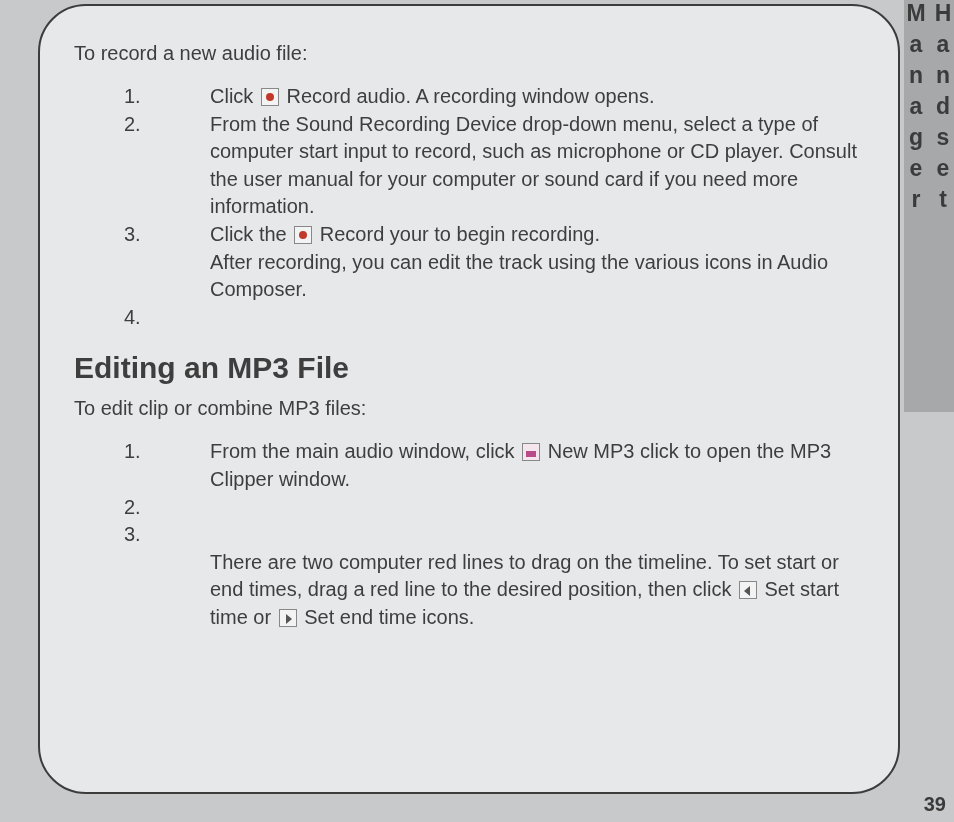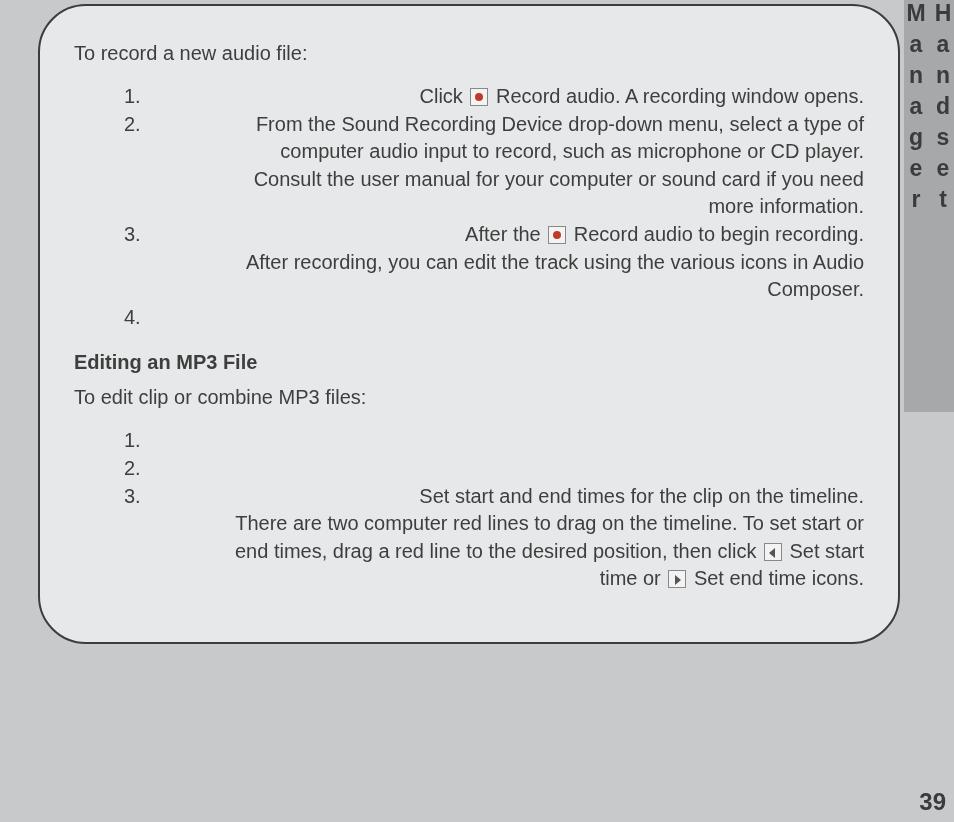--- a/index.html
+++ b/index.html
@@ -9,21 +9,21 @@
       width: 954px;
       height: 822px;
       position: relative;
       color: #3e3e3e;
     }
     .page-frame {
       position: absolute;
       top: 4px;
       left: 38px;
       width: 862px;
-      height: 640px;
+      height: 790px;
       background: #e7e8e9;
       border: 2px solid #3c3c3c;
       border-radius: 48px;
       padding: 34px 34px 28px 34px;
     }
     .side-tab {
       position: absolute;
       right: 0;
       top: 0;
       width: 50px;
@@ -39,21 +39,21 @@
       font-weight: bold;
       font-size: 23px;
       color: #3b3b3b;
       letter-spacing: 5px;
       font-family: Arial, sans-serif;
     }
     .page-num {
       position: absolute;
       right: 8px;
       bottom: 6px;
-      font-size: 24px;
+      font-size: 20px;
       font-weight: bold;
       color: #3b3b3b;
     }
     .intro {
       font-size: 20px;
       margin-bottom: 16px;
       line-height: 1.35;
       color: #3e3e3e;
     }
     .num-list {
@@ -66,24 +66,23 @@
       font-size: 20px;
       line-height: 1.38;
       color: #3e3e3e;
     }
     .list-num {
       width: 86px;
       flex-shrink: 0;
     }
     .list-text {
       flex: 1;
-      text-align: right;
     }
     .section-heading {
-      font-size: 20px;
+      font-size: 30px;
       font-weight: bold;
       margin-top: 18px;
       margin-bottom: 10px;
       color: #3e3e3e;
     }
     .inline-icon {
       display: inline-block;
       width: 18px;
       height: 18px;
       border: 1px solid #888;
@@ -154,46 +153,49 @@
 
   <div class="num-list">
     <div class="list-item">
       <div class="list-num">1.</div>
       <div class="list-text">
         <span>Click </span><span class="inline-icon record"></span><span> Record audio. A recording window opens.</span>
       </div>
     </div>
     <div class="list-item">
       <div class="list-num">2.</div>
-      <div class="list-text">From the Sound Recording Device drop-down menu, select a type of computer audio input to record, such as microphone or CD player. Consult the user manual for your computer or sound card if you need more information.</div>
+      <div class="list-text">From the Sound Recording Device drop-down menu, select a type of computer start input to record, such as microphone or CD player. Consult the user manual for your computer or sound card if you need more information.</div>
     </div>
     <div class="list-item">
       <div class="list-num">3.</div>
       <div class="list-text">
-        <span>After the </span><span class="inline-icon record"></span><span> Record audio to begin recording.</span><br>
+        <span>Click the </span><span class="inline-icon record"></span><span> Record your to begin recording.</span><br>
         <span>After recording, you can edit the track using the various icons in Audio Composer.</span>
       </div>
     </div>
     <div class="list-item">
       <div class="list-num">4.</div>
     </div>
   </div>
 
   <h2 class="section-heading">Editing an MP3 File</h2>
   <p class="intro" style="margin-top:0;">To edit clip or combine MP3 files:</p>
 
   <div class="num-list">
     <div class="list-item">
       <div class="list-num">1.</div>
+      <div class="list-text">
+        <span>From the main audio window, click </span><span class="inline-icon mp3"></span><span> New MP3 click to open the MP3 Clipper window.</span>
+      </div>
     </div>
     <div class="list-item">
       <div class="list-num">2.</div>
     </div>
     <div class="list-item">
       <div class="list-num">3.</div>
       <div class="list-text">
-        <span>Set start and end times for the clip on the timeline.</span><br>
+        <br>
         <span>There are two computer red lines to drag on the timeline. To set start or end times, drag a red line to the desired position, then click </span><span class="inline-icon start"></span><span>  Set start time or </span><span class="inline-icon end"></span><span>  Set end time icons.</span>
       </div>
     </div>
   </div>
 
 </div>
 
 </body></html>

